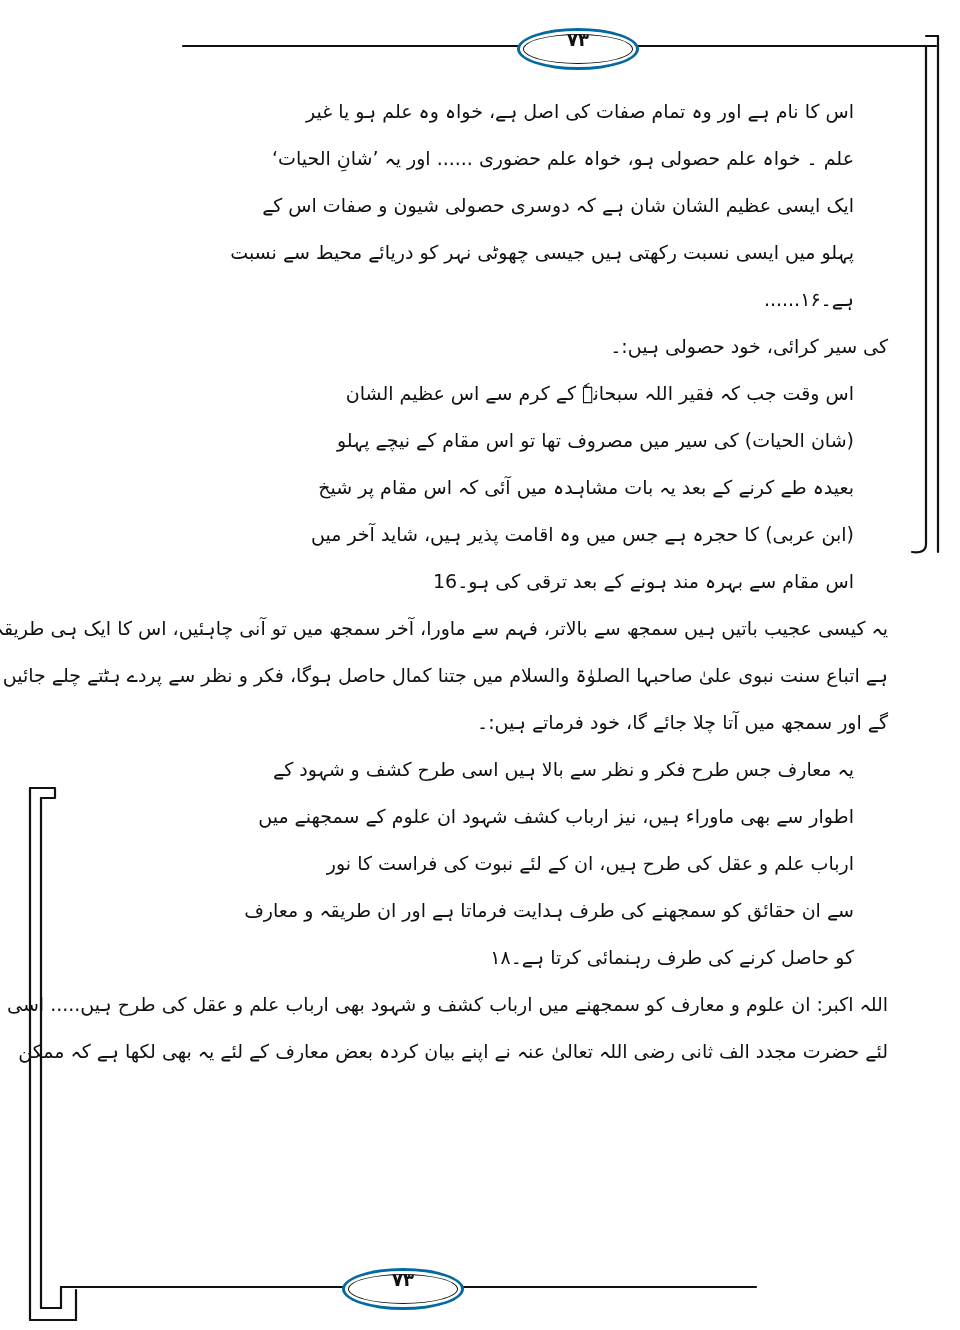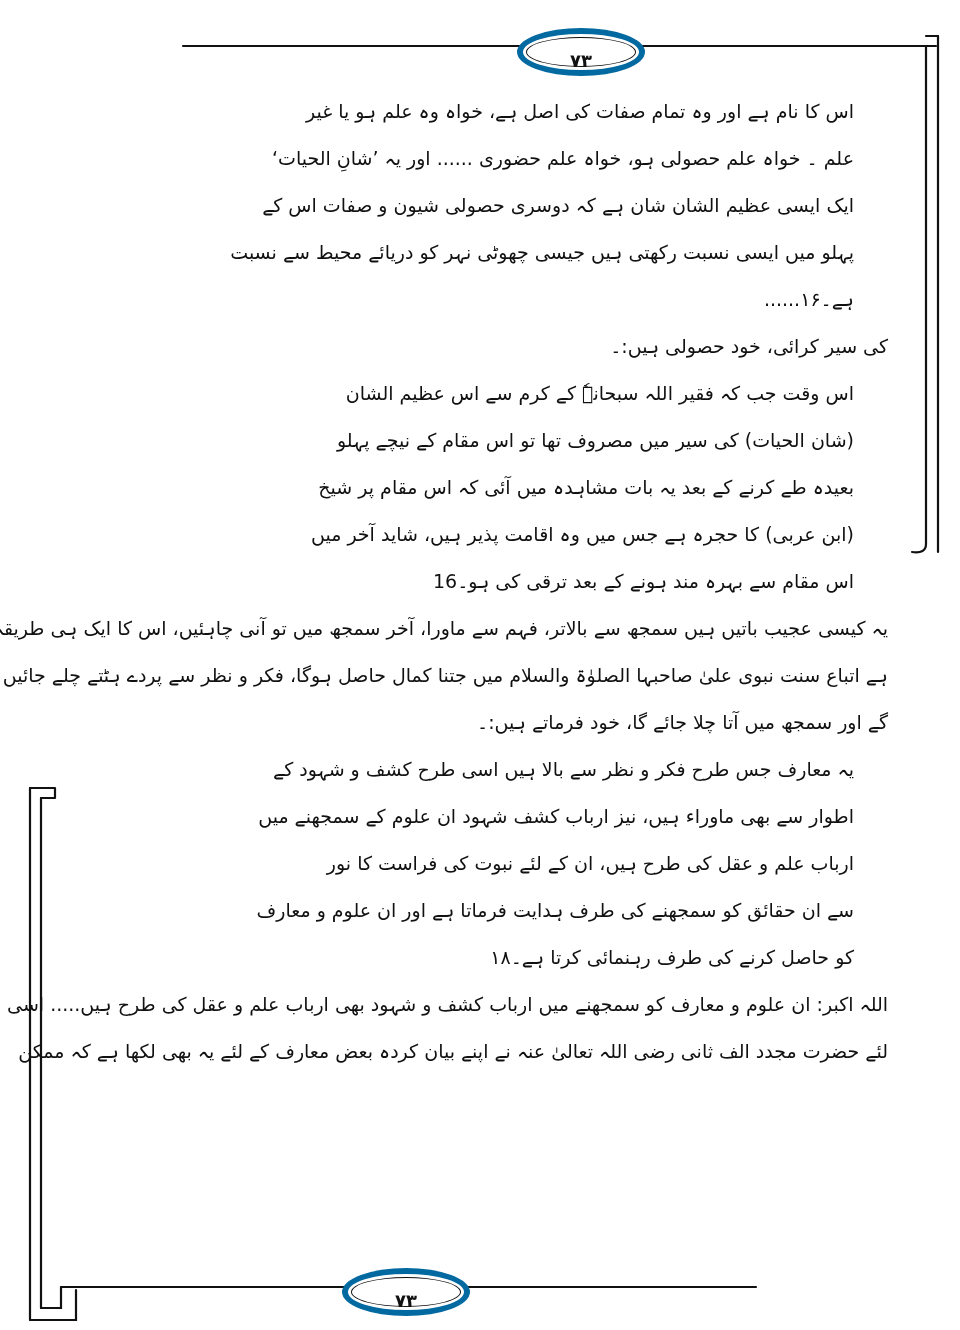--- a/index.html
+++ b/index.html
@@ -10,23 +10,23 @@
     margin:0 auto;
     overflow:hidden;
     font-family:"DejaVu Sans",sans-serif;
     color:#111;
   }
   .frame{position:absolute;inset:0;width:960px;height:1330px;}
   .cartouche{
     position:absolute;
     width:116px;height:36px;
     background:#fff;
-    border:6px solid #0369a1;
+    border:3px solid #0369a1;
     border-radius:50%;
-    display:flex;align-items:flex-end;justify-content:center;
+    display:flex;align-items:flex-start;justify-content:center;
     z-index:5;
   }
   .cartouche::before{
     content:"";
     position:absolute;inset:3px;
     border:1.5px solid #111;
     border-radius:50%;
   }
   .cartouche .num{
     font-size:18px;font-weight:bold;line-height:1;
@@ -103,21 +103,21 @@
     <div class="block body">
       <div class="line">یہ کیسی عجیب باتیں ہیں سمجھ سے بالاتر، فہم سے ماورا، آخر سمجھ میں تو آنی چاہئیں، اس کا ایک ہی طریقہ</div>
       <div class="line">ہے اتباع سنت نبوی علیٰ صاحبہا الصلوٰۃ والسلام میں جتنا کمال حاصل ہوگا، فکر و نظر سے پردے ہٹتے چلے جائیں</div>
       <div class="line">گے اور سمجھ میں آتا چلا جائے گا، خود فرماتے ہیں:۔</div>
     </div>
 
     <div class="block quote">
       <div class="line">یہ معارف جس طرح فکر و نظر سے بالا ہیں اسی طرح کشف و شہود کے</div>
       <div class="line">اطوار سے بھی ماوراء ہیں، نیز ارباب کشف شہود ان علوم کے سمجھنے میں</div>
       <div class="line">ارباب علم و عقل کی طرح ہیں، ان کے لئے نبوت کی فراست کا نور</div>
-      <div class="line">سے ان حقائق کو سمجھنے کی طرف ہدایت فرماتا ہے اور ان علوم و معارف</div>
+      <div class="line">سے ان حقائق کو سمجھنے کی طرف ہدایت فرماتا ہے اور ان طریقہ و معارف</div>
       <div class="line">کو حاصل کرنے کی طرف رہنمائی کرتا ہے۔۱۸</div>
     </div>
 
     <div class="block body">
       <div class="line">اللہ اکبر: ان علوم و معارف کو سمجھنے میں ارباب کشف و شہود بھی ارباب علم و عقل کی طرح ہیں..... اسی</div>
       <div class="line">لئے حضرت مجدد الف ثانی رضی اللہ تعالیٰ عنہ نے اپنے بیان کردہ بعض معارف کے لئے یہ بھی لکھا ہے کہ ممکن</div>
     </div>
 
   </div>
 

